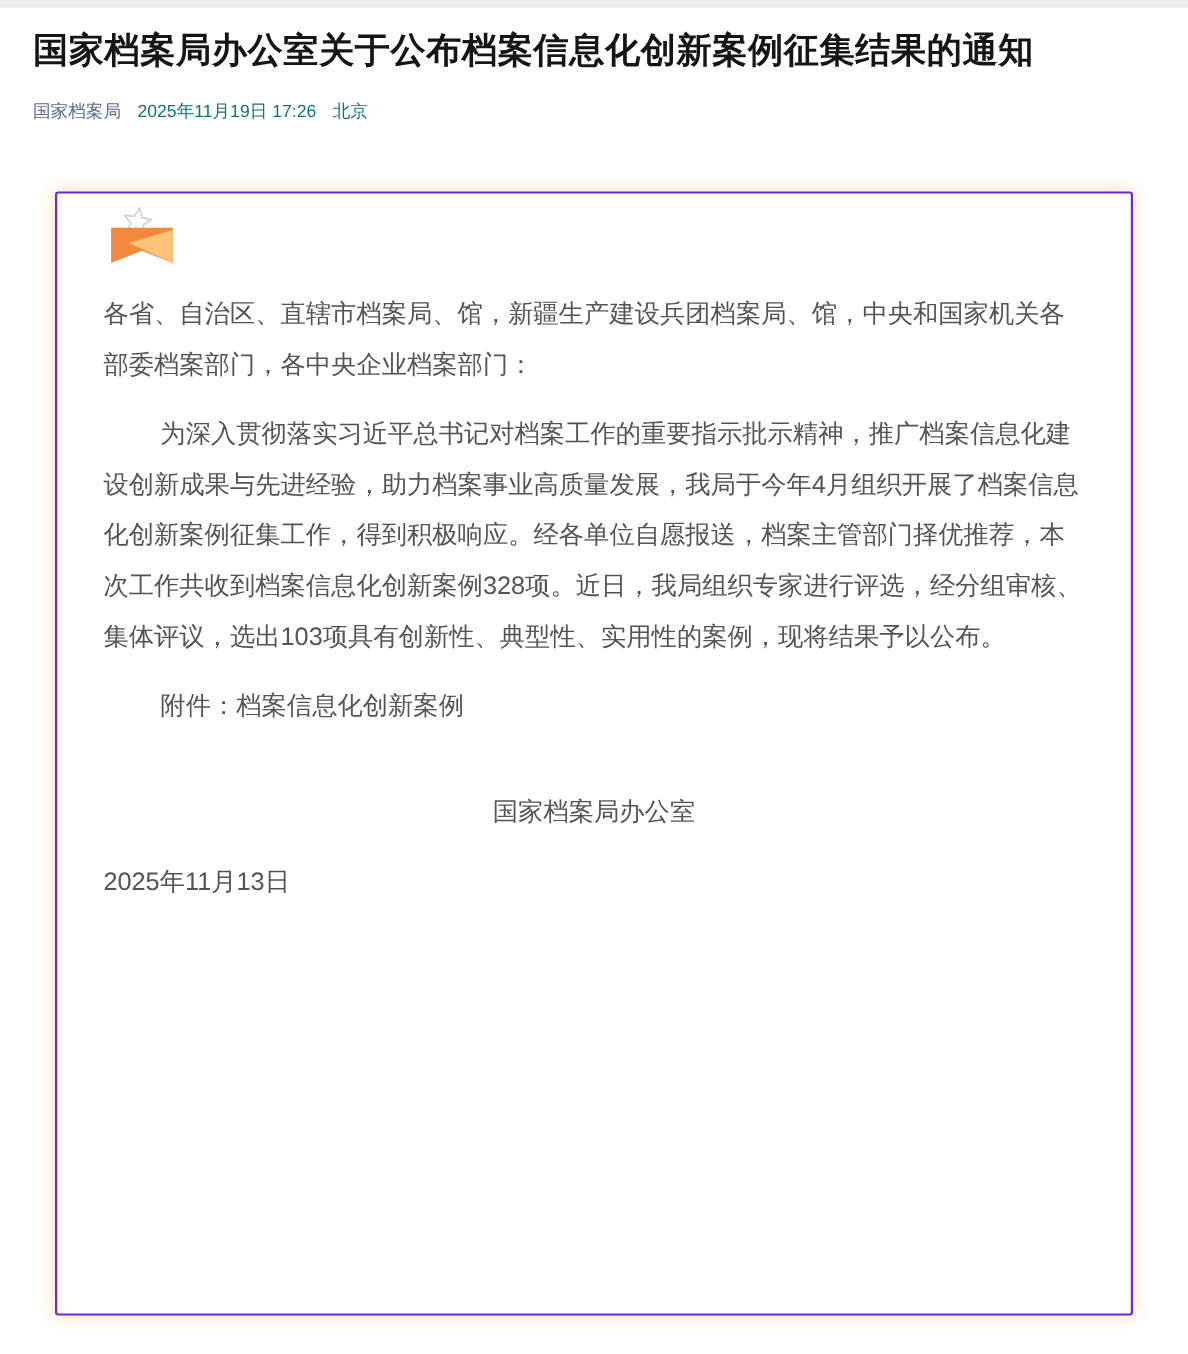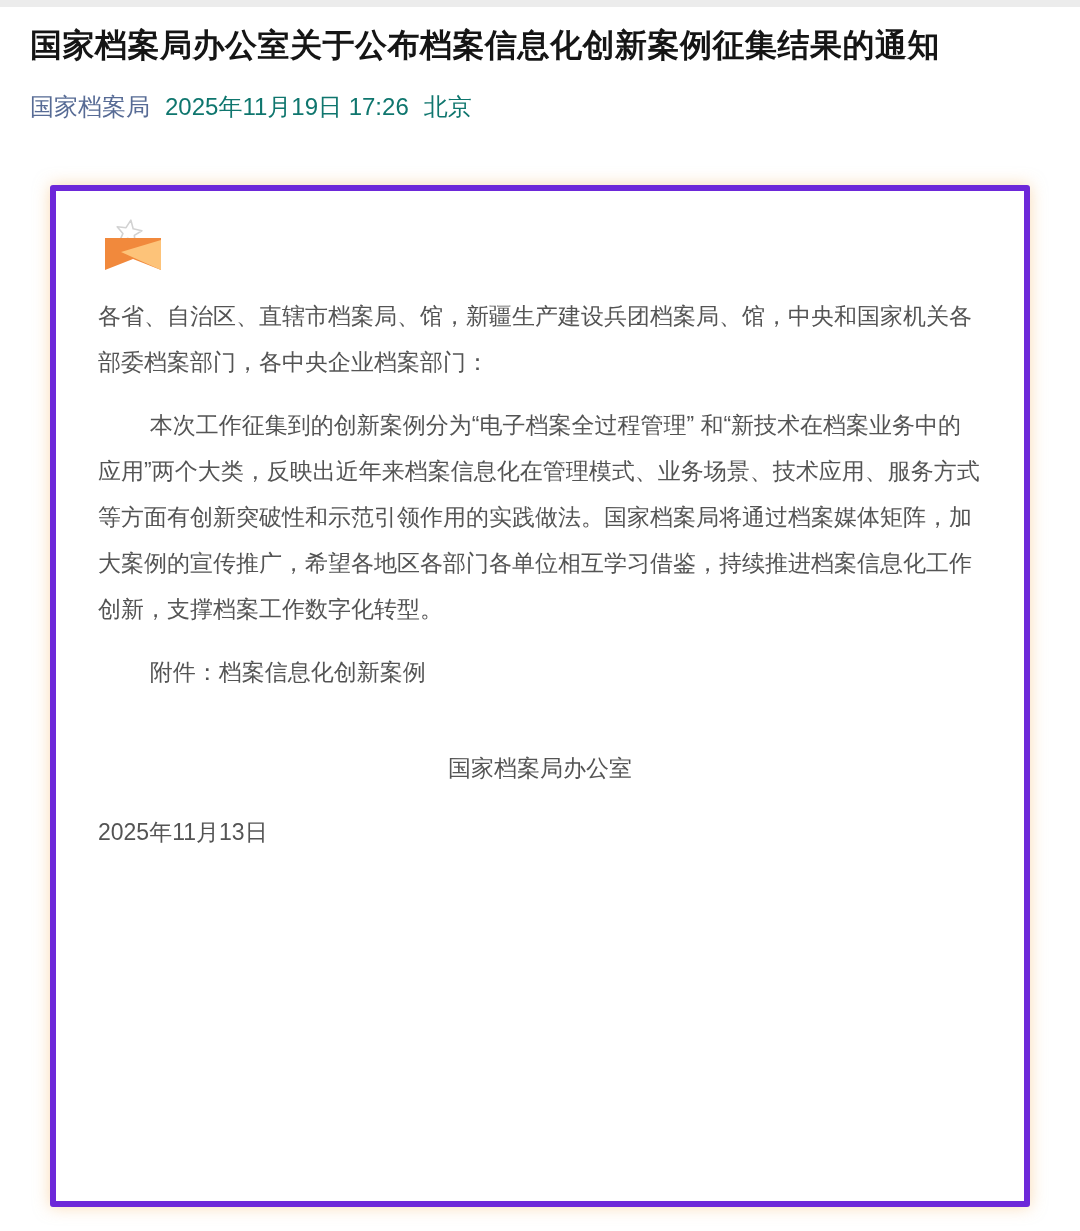--- a/index.html
+++ b/index.html
@@ -22,38 +22,38 @@
     font-weight: 700;
     color: #151515;
     line-height: 1.25;
     letter-spacing: 0.5px;
   }
   .byline {
     margin: 26px 30px 0 30px;
     display: flex;
     align-items: baseline;
     gap: 15px;
-    font-size: 24px;
+    font-size: 16px;
   }
   .account-name {
     color: #576b95;
     cursor: pointer;
   }
   .publish-time, .publish-location {
     color: #0f766e;
   }
   .notice-box {
     margin: 62px 0 0 50px;
     width: 980px;
     height: 1022px;
     background: #ffffff;
-    border: 6px solid #6d28d9;
+    border: 2px solid #6d28d9;
     border-radius: 3px;
     box-shadow: 0 0 16px rgba(246, 184, 108, 0.50);
-    padding: 28px 42px 36px 42px;
+    padding: 12px 42px 36px 42px;
   }
   .ribbon-icon-wrap {
     margin-left: 4px;
     width: 64px;
     height: 62px;
   }
   .notice-text {
     font-size: 23px;
     line-height: 46px;
     color: #545454;
@@ -98,22 +98,22 @@
       </g>
 
       <polygon points="3,19 59,19 59,51 31,40 3,51" fill="#f1893c"></polygon>
 
       <polygon points="59,21 19,33 59,51" fill="#fdc379"></polygon>
     </svg>
   </div>
 
   <p class="notice-text salutation">各省、自治区、直辖市档案局、馆，新疆生产建设兵团档案局、馆，中央和国家机关各部委档案部门，各中央企业档案部门：</p>
 
+  <p class="notice-text body-para">为深入贯彻落实习近平总书记对档案工作的重要指示批示精神，推广档案信息化建设创新成果与先进经验，助力档案事业高质量发展，我局于今年4月组织开展了档案信息化创新案例征集工作，得到积极响应。经各单位自愿报送，档案主管部门择优推荐，本次工作共收到档案信息化创新案例328项。近日，我局组织专家进行评选，经分组审核、集体评议，选出103项具有创新性、典型性、实用性的案例，现将结果予以公布。</p>
 
-  <p class="notice-text body-para">本次工作征集到的创新案例分为“电子档案全过程管理” 和“新技术在档案业务中的应用”两个大类，反映出近年来档案信息化在管理模式、业务场景、技术应用、服务方式等方面有创新突破性和示范引领作用的实践做法。国家档案局将通过档案媒体矩阵，加大案例的宣传推广，希望各地区各部门各单位相互学习借鉴，持续推进档案信息化工作创新，支撑档案工作数字化转型。</p>
 
   <p class="notice-text attachment-line">附件：档案信息化创新案例</p>
 
   <p class="notice-text signer-line">国家档案局办公室</p>
 
   <p class="notice-text sign-date-line">2025年11月13日</p>
 
 </div>
 
 </body></html>

